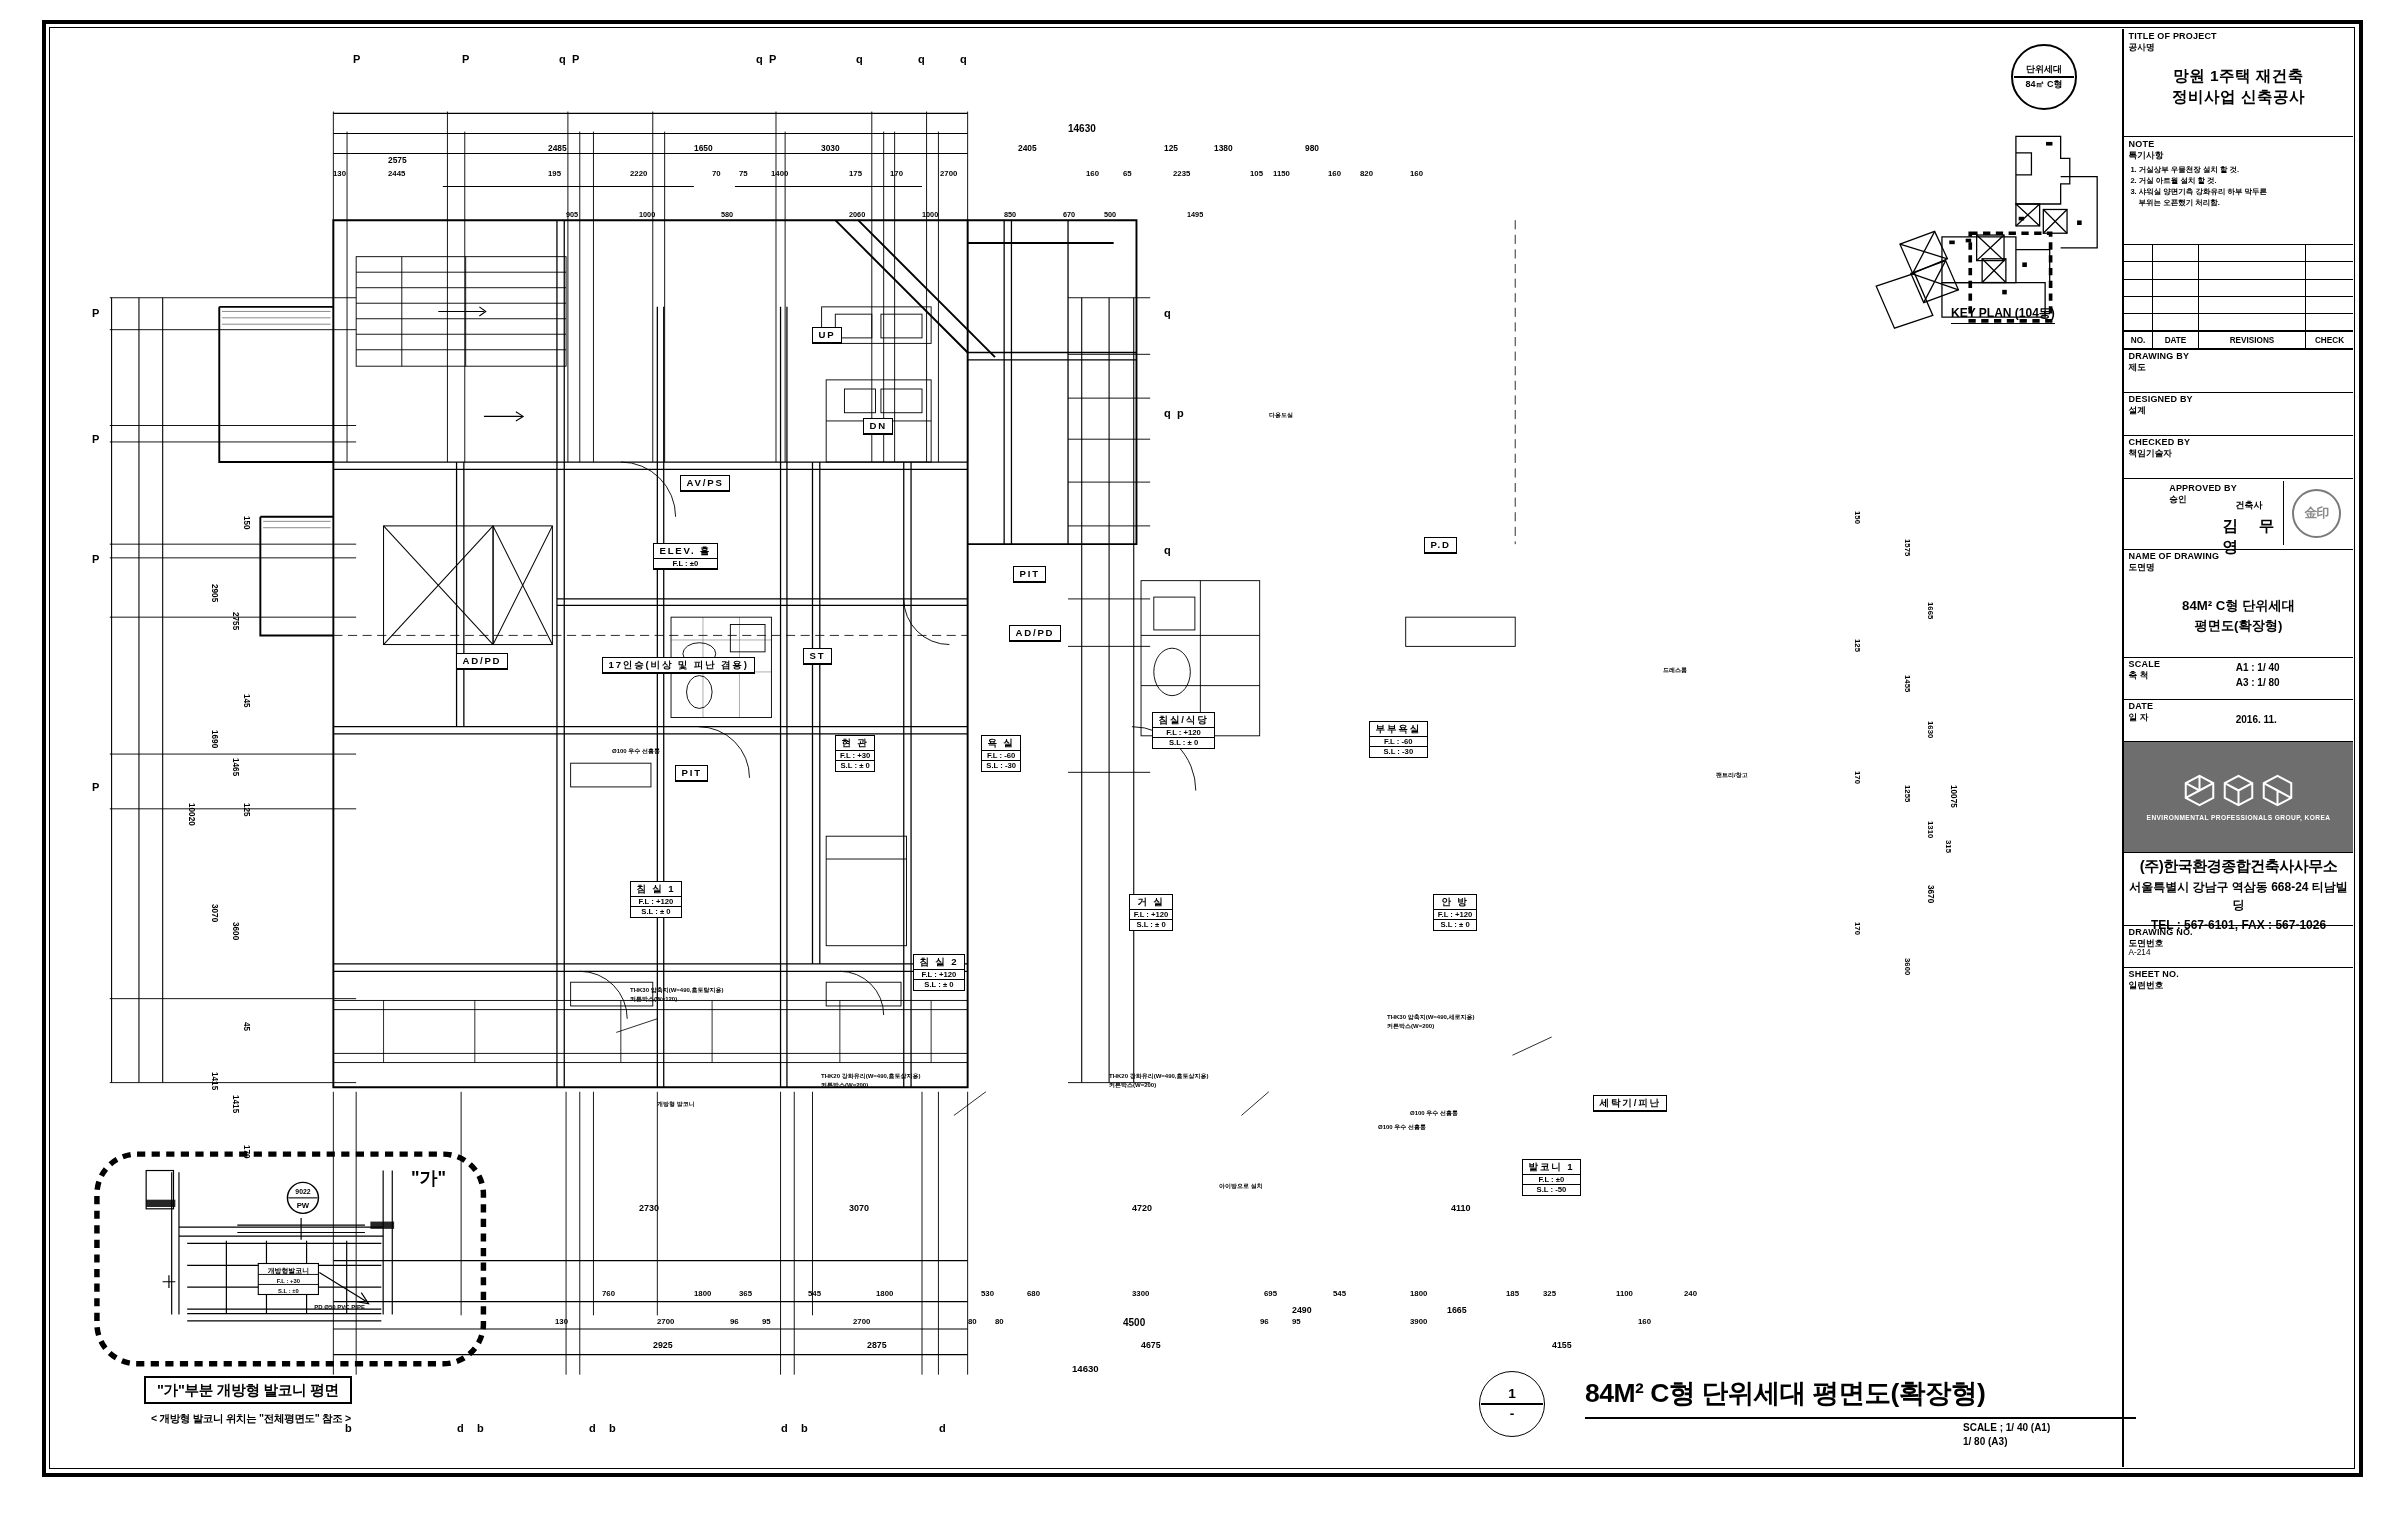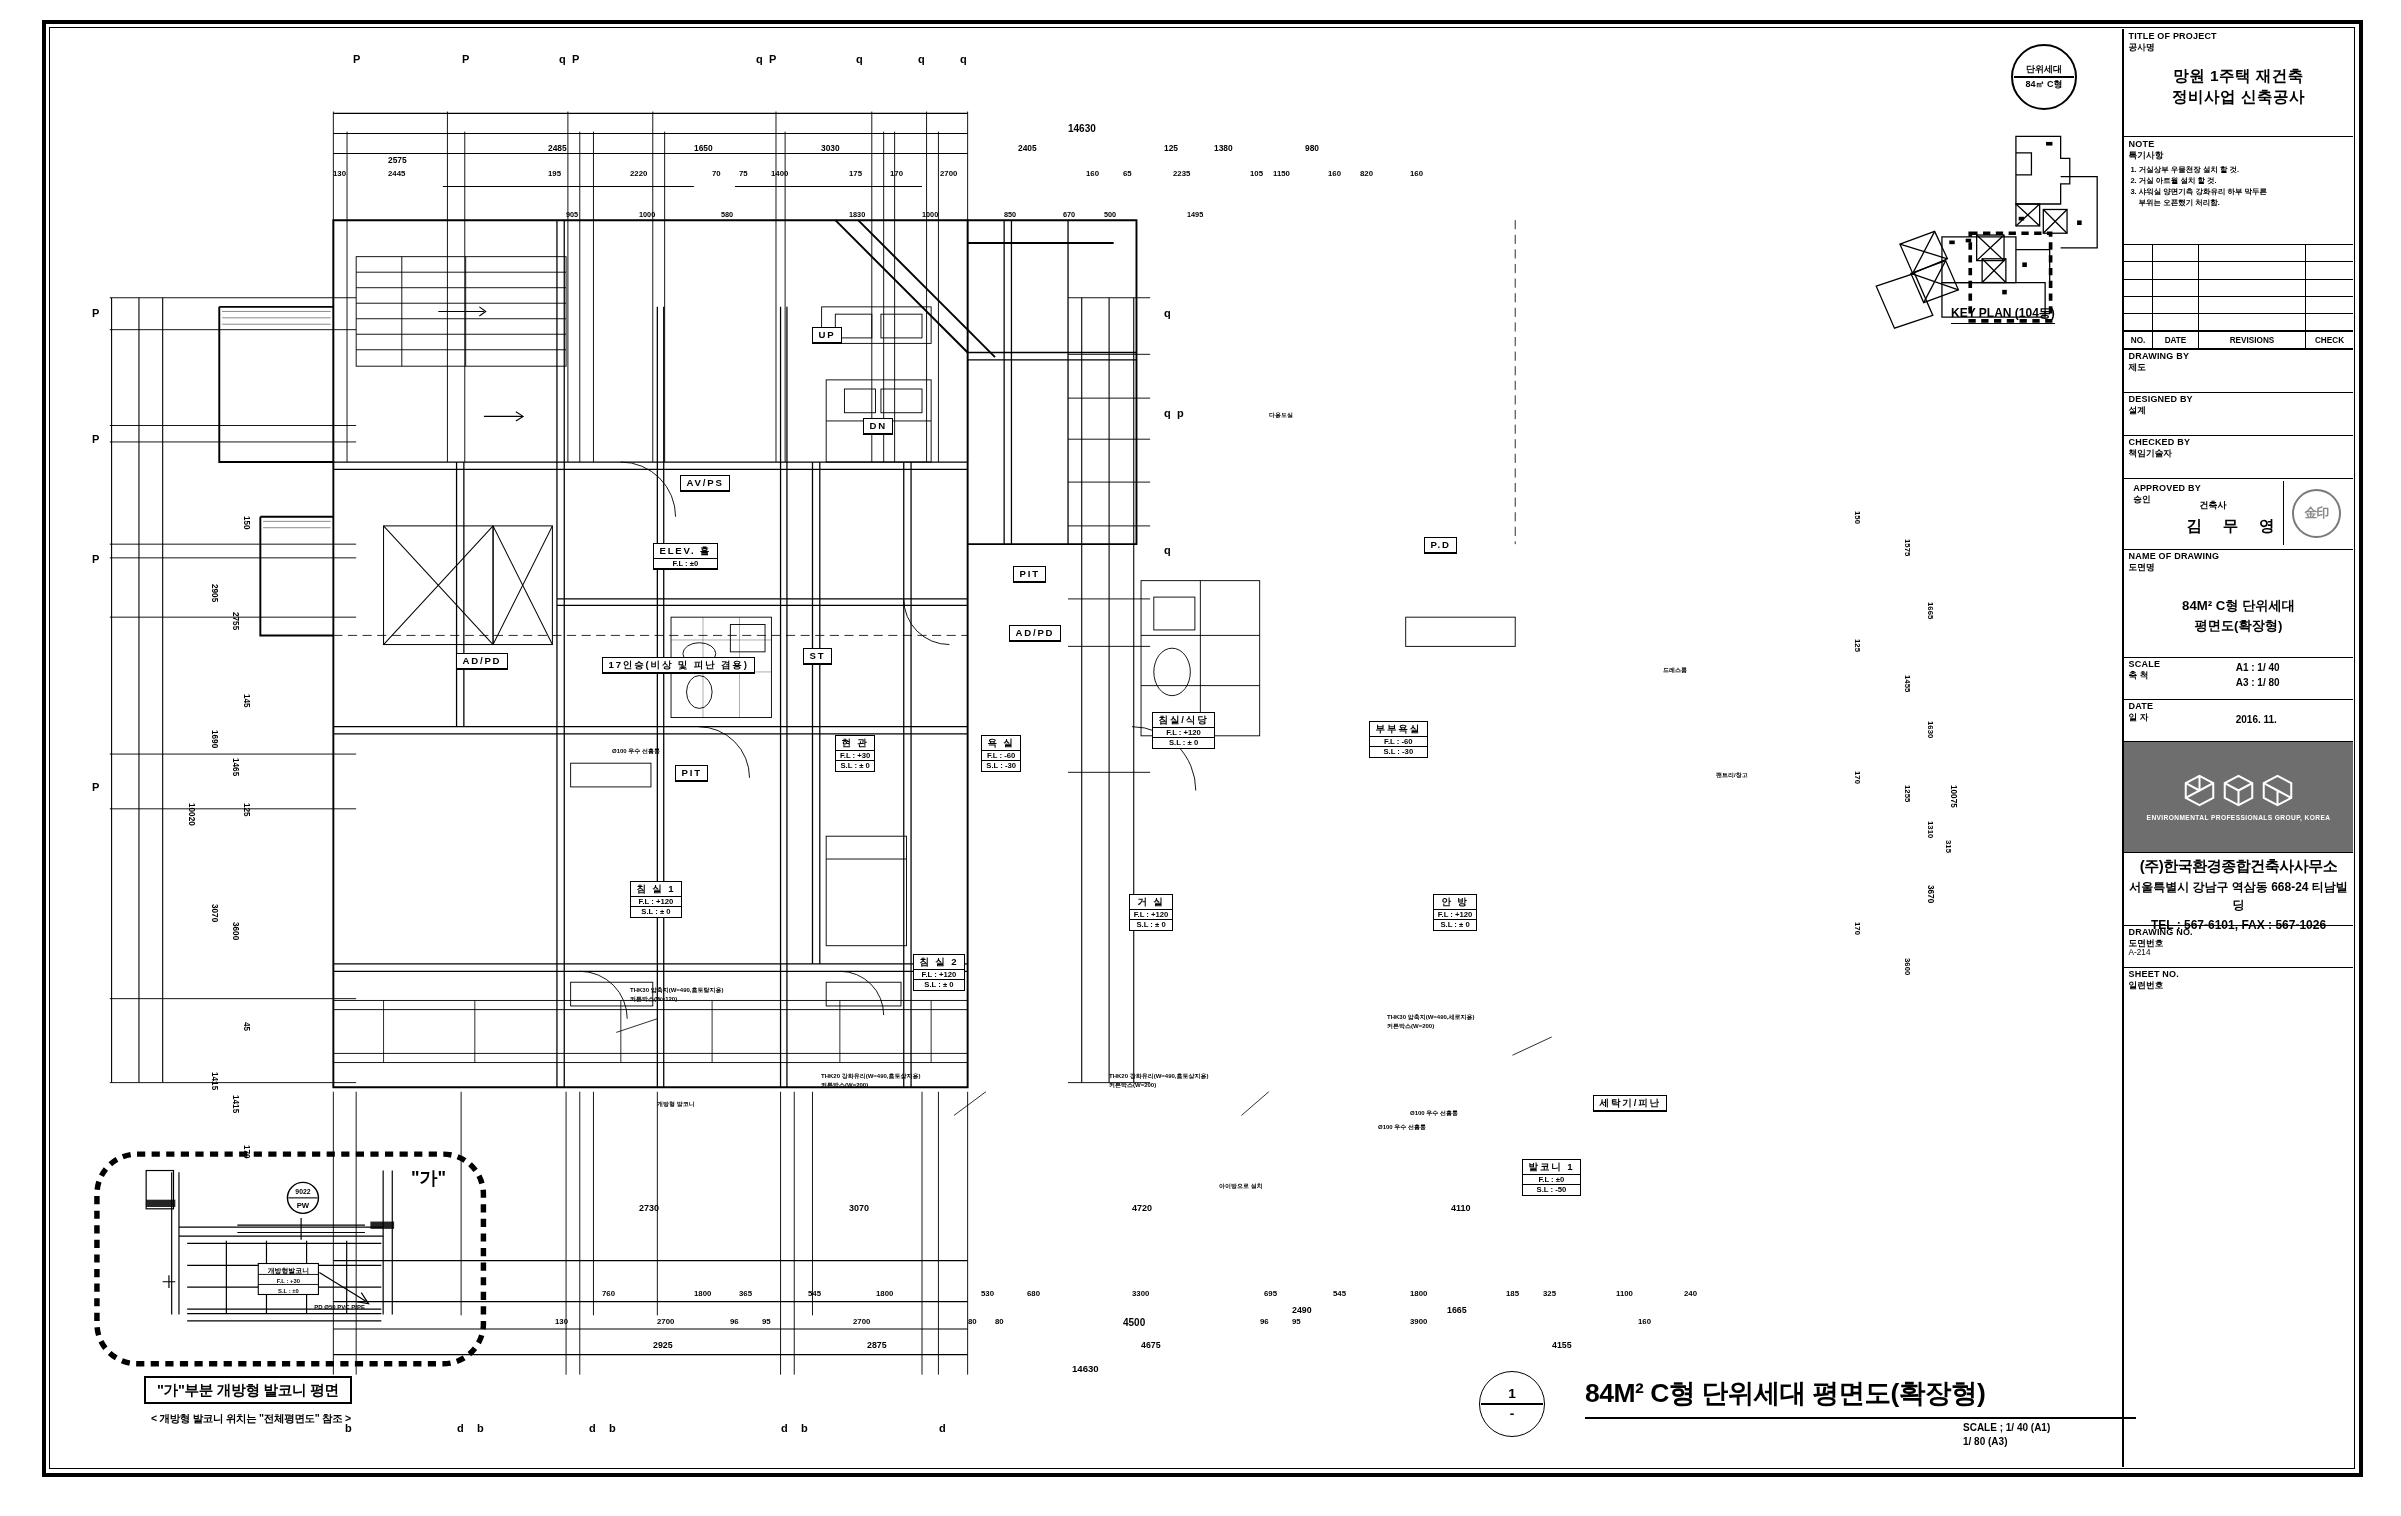--- a/index.html
+++ b/index.html
@@ -74,21 +74,21 @@
   }
   .rev-row > div:last-child { border-right: none; }
   .rev-c1 { width: 29px; }
   .rev-c2 { width: 46px; }
   .rev-c3 { flex: 1; }
   .rev-c4 { width: 47px; }
   .rev-head > div { border-top: 0.9px solid #000; }
 
   .tb-person { height: 43px; }
   .tb-approve { height: 71px; display: flex; }
-  .tb-approve-left { flex: 1; border-right: 1.8px solid #000; padding: 2.7px 4.6px; position: relative; }
+  .tb-approve-left { flex: 1; border-right: 1.8px solid #000; padding: 2.7px 4.6px; position: relative; margin-left: 36px; }
   .tb-approve-right { width: 64px; display: flex; align-items: center; justify-content: center; }
   .approver-title { position: absolute; left: 71px; top: 18px; font-size: 9px; font-weight: bold; }
   .approver-name {
     position: absolute; left: 58px; top: 35px;
     font-size: 15.5px; font-weight: bold; letter-spacing: 8.2px;
   }
   .stamp {
     width: 49px; height: 49px; border-radius: 50%;
     border: 2.7px solid #7a7a7a;
     display: flex; align-items: center; justify-content: center;
@@ -610,21 +610,21 @@
       <div class="dimtxt" style="left: 1123px; top: 169px; font-size: 7.8px;">65</div>
       <div class="dimtxt" style="left: 1173px; top: 169px; font-size: 7.8px;">2235</div>
       <div class="dimtxt" style="left: 1250px; top: 169px; font-size: 7.8px;">105</div>
       <div class="dimtxt" style="left: 1273px; top: 169px; font-size: 7.8px;">1150</div>
       <div class="dimtxt" style="left: 1328px; top: 169px; font-size: 7.8px;">160</div>
       <div class="dimtxt" style="left: 1360px; top: 169px; font-size: 7.8px;">820</div>
       <div class="dimtxt" style="left: 1410px; top: 169px; font-size: 7.8px;">160</div>
       <div class="dimtxt" style="left: 566px; top: 210px; font-size: 7.3px;">905</div>
       <div class="dimtxt" style="left: 639px; top: 210px; font-size: 7.3px;">1000</div>
       <div class="dimtxt" style="left: 721px; top: 210px; font-size: 7.3px;">580</div>
-      <div class="dimtxt" style="left: 849px; top: 210px; font-size: 7.3px;">1830</div>
+      <div class="dimtxt" style="left: 849px; top: 210px; font-size: 7.3px;">2060</div>
       <div class="dimtxt" style="left: 922px; top: 210px; font-size: 7.3px;">1000</div>
       <div class="dimtxt" style="left: 1004px; top: 210px; font-size: 7.3px;">850</div>
       <div class="dimtxt" style="left: 1063px; top: 210px; font-size: 7.3px;">670</div>
       <div class="dimtxt" style="left: 1104px; top: 210px; font-size: 7.3px;">500</div>
       <div class="dimtxt" style="left: 1187px; top: 210px; font-size: 7.3px;">1495</div>
       <div class="dimtxt" style="left: 639px; top: 1203px; font-size: 9px;">2730</div>
       <div class="dimtxt" style="left: 849px; top: 1203px; font-size: 9px;">3070</div>
       <div class="dimtxt" style="left: 1132px; top: 1203px; font-size: 9px;">4720</div>
       <div class="dimtxt" style="left: 1451px; top: 1203px; font-size: 9px;">4110</div>
       <div class="dimtxt" style="left: 602px; top: 1289px; font-size: 7.8px;">760</div>

